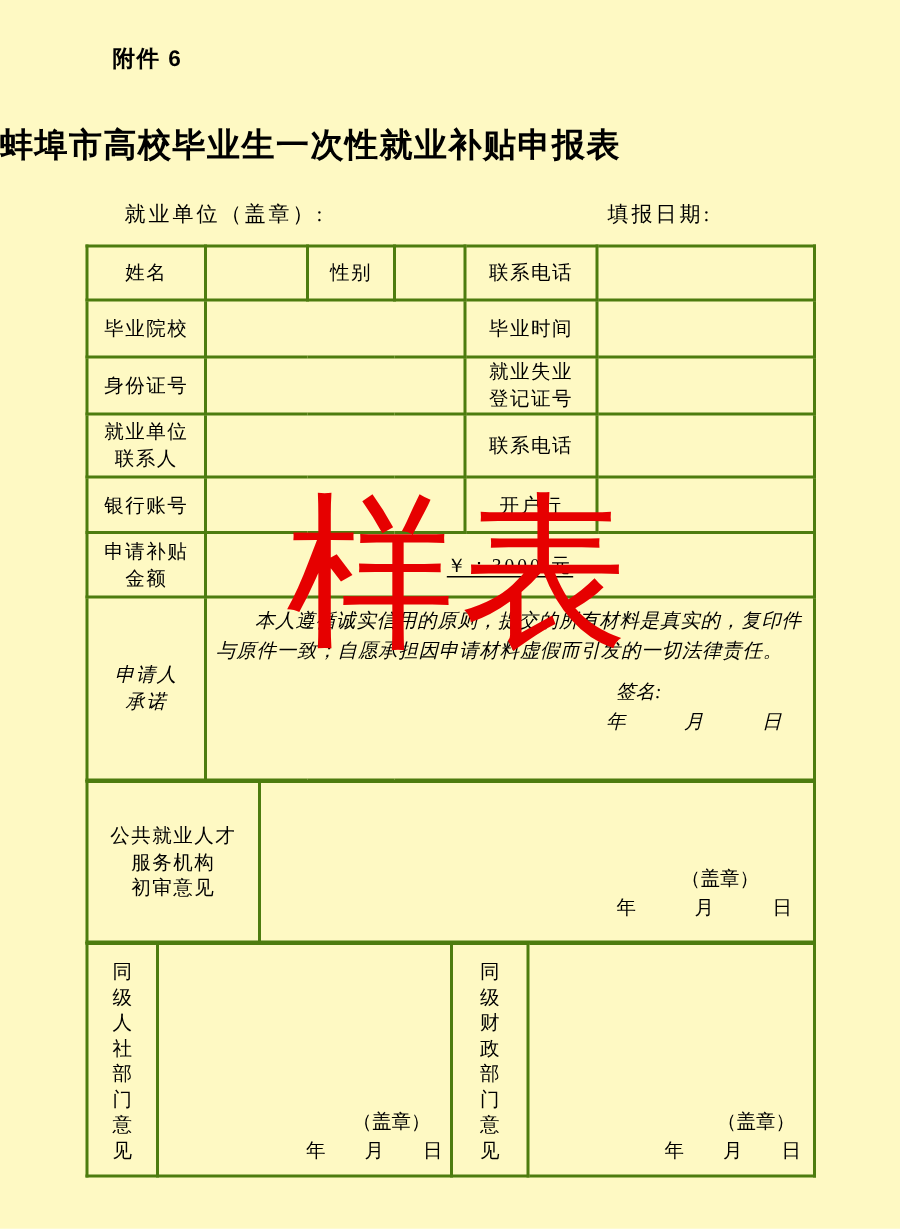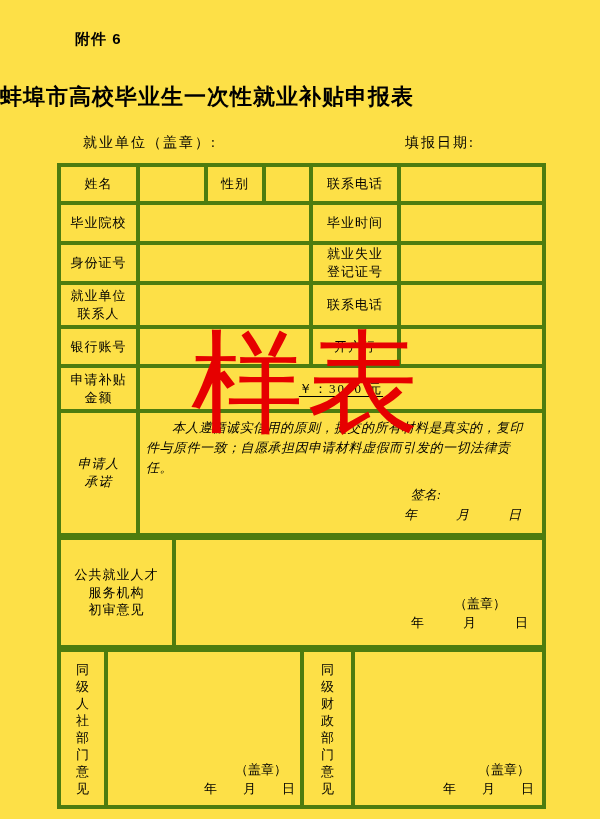--- a/index.html
+++ b/index.html
@@ -1,40 +1,40 @@
 <!DOCTYPE html>
 <html><head>
 <meta charset="utf-8">
 <style>
   html,body{margin:0;padding:0;}
   body{
     width:600px;height:819px;background:#ffffff;position:relative;
     font-family:"Liberation Serif","DejaVu Serif",serif;
     color:#000;
   }
-  .page{width:600px;height:819px;position:relative;overflow:hidden;background:#fde047;}
+  .page{width:600px;height:819px;position:relative;overflow:hidden;background:#fef9c3;}
 
   .attachment{
     position:absolute;top:30px;left:75px;
     font-size:15px;font-weight:bold;letter-spacing:1px;
     font-family:"Liberation Sans","DejaVu Sans",sans-serif;
   }
   .doc-title{
     position:absolute;top:82px;left:0;width:600px;text-align:left;
     font-size:22px;font-weight:bold;letter-spacing:1px;
   }
   .subhead{position:absolute;top:134px;left:0;width:600px;height:22px;font-size:14px;font-weight:normal;}
   .subhead .employer{position:absolute;left:83px;letter-spacing:2px;}
   .subhead .filldate{position:absolute;left:405px;letter-spacing:2px;}
 
   .tablewrap{position:absolute;top:163px;left:57px;width:487px;}
   table{border-collapse:collapse;table-layout:fixed;width:487px;}
   table + table{margin-top:-1px;}
   td{
-    border:4px solid #4d7c0f;padding:0;font-size:13px;line-height:1.35;
+    border:2px solid #4d7c0f;padding:0;font-size:13px;line-height:1.35;
     text-align:center;vertical-align:middle;overflow:hidden;
   }
   .pre{white-space:pre-line;}
   .prespace{white-space:pre;}
   .lab{letter-spacing:1px;}
 
   
   .r1 td{height:34px;} .r2 td{height:36px;} .r3 td{height:36px;}
   .r4 td{height:40px;} .r5 td{height:35px;} .r6 td{height:41px;}
   .r7 td{height:109px;font-style:italic;} .rB td{height:92px;} .rC td{height:146px;}

